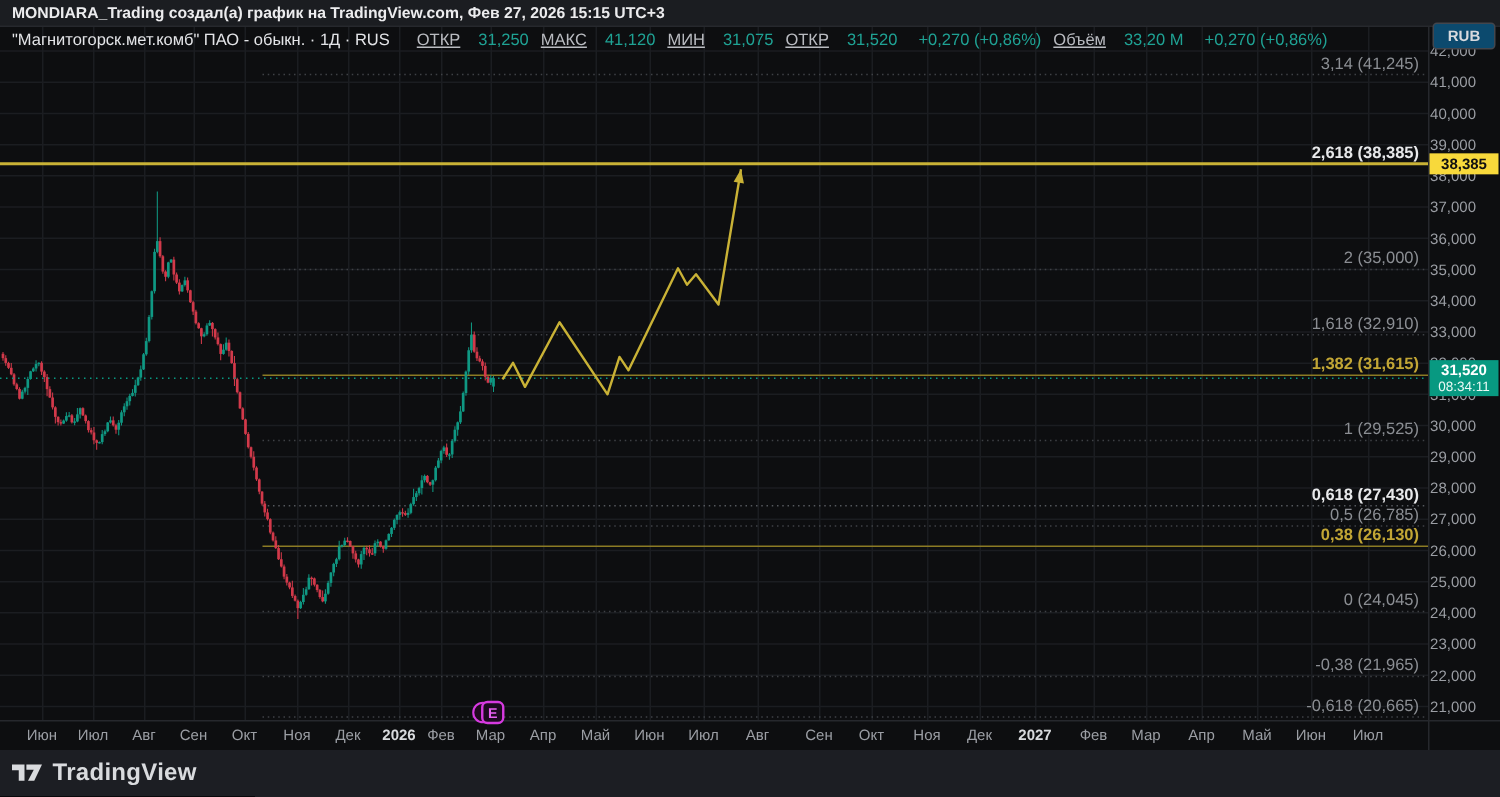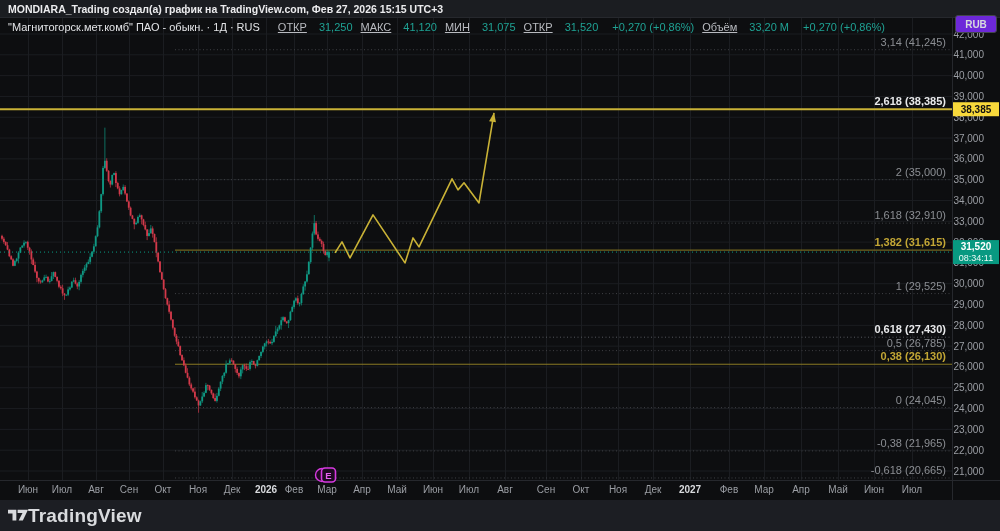--- a/index.html
+++ b/index.html
@@ -9,26 +9,26 @@
           border-bottom:1px solid #26282d;z-index:5;display:flex;align-items:center;}
   #topbar .attr{color:#ececee;font-size:10.5px;font-weight:bold;margin-left:8px;white-space:nowrap;}
   #legend{position:absolute;left:8px;top:21px;z-index:4;display:flex;align-items:center;
           font-size:11px;color:#c9cbd0;white-space:nowrap;}
   #legend .sym{color:#e3e4e7;margin-right:10px;}
   #legend .fld{margin-left:8px;color:#b9bbc0;text-decoration:underline;}
   #legend .val{color:#1fa294;margin-left:12px;}
   #legend .chg{color:#1fa294;margin-left:14px;}
   #rub-btn{position:absolute;right:3px;top:15px;width:40px;height:16px;z-index:6;
            border:1px solid #43464d;border-radius:3px;color:#d8dade;font-size:10px;font-weight:bold;
-           display:flex;align-items:center;justify-content:center;background:#6d28d9;cursor:pointer;}
+           display:flex;align-items:center;justify-content:center;background:#0c4a6e;cursor:pointer;}
   #chart-svg{position:absolute;left:0;top:0;z-index:1;}
   #bottombar{position:absolute;left:0;top:500px;width:100%;height:31px;background:#1c1e23;z-index:5;
              display:flex;align-items:center;}
   #logo{display:flex;align-items:center;margin-left:8px;cursor:pointer;}
-  #logo .logotext{color:#d9dbde;font-size:19px;font-weight:bold;letter-spacing:.2px;}
+  #logo .logotext{color:#d9dbde;font-size:16px;font-weight:bold;margin-left:7px;letter-spacing:.2px;}
 </style>
 </head>
 <body>
 
 <div id="app">
 
   <svg id="chart-svg" width="1000" height="531">
       <g>
         <line x1="0" y1="471" x2="952" y2="471" stroke="#1b1d21" stroke-width="1"></line>
         <line x1="0" y1="450.1904761904762" x2="952" y2="450.1904761904762" stroke="#1b1d21" stroke-width="1"></line>

